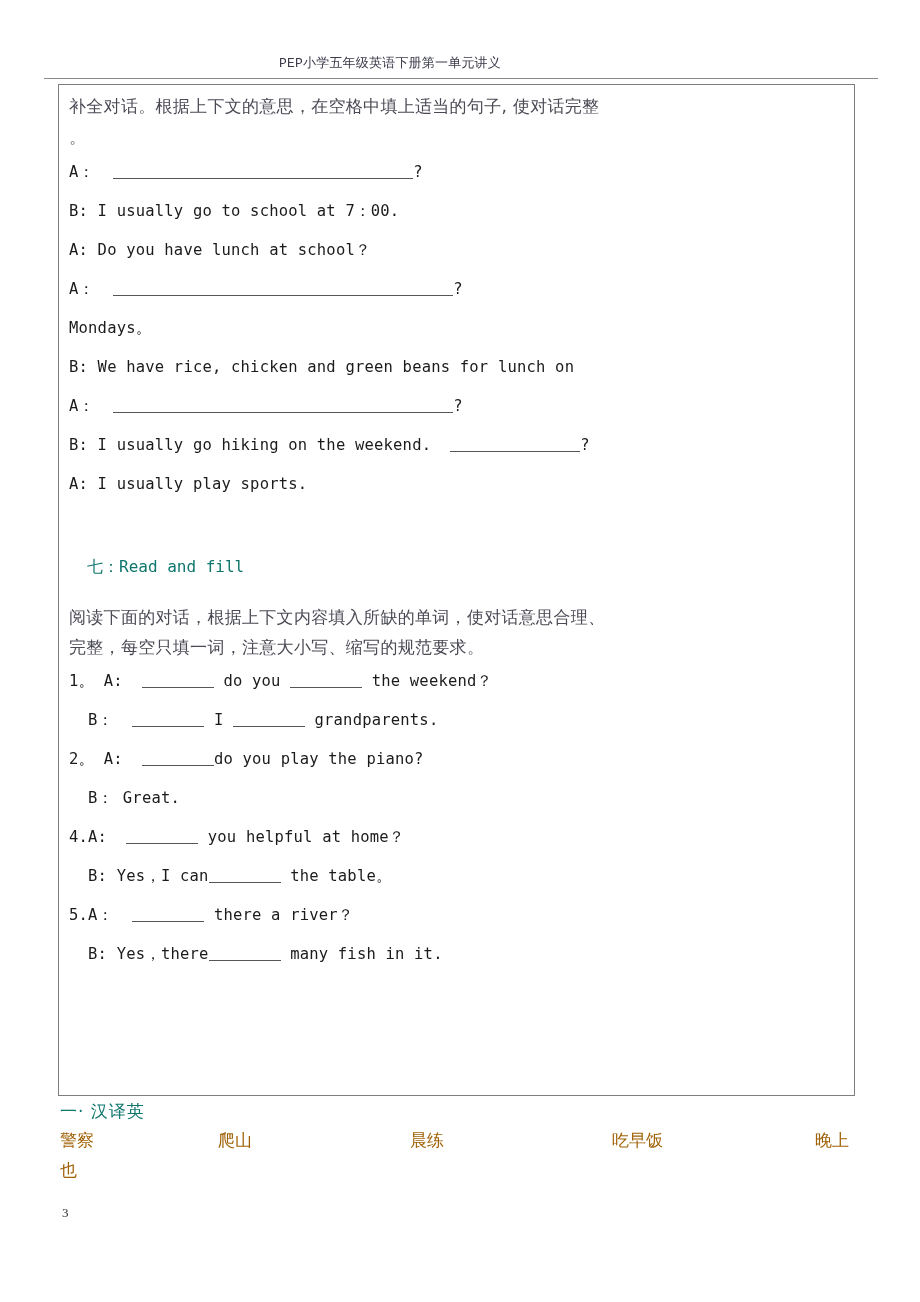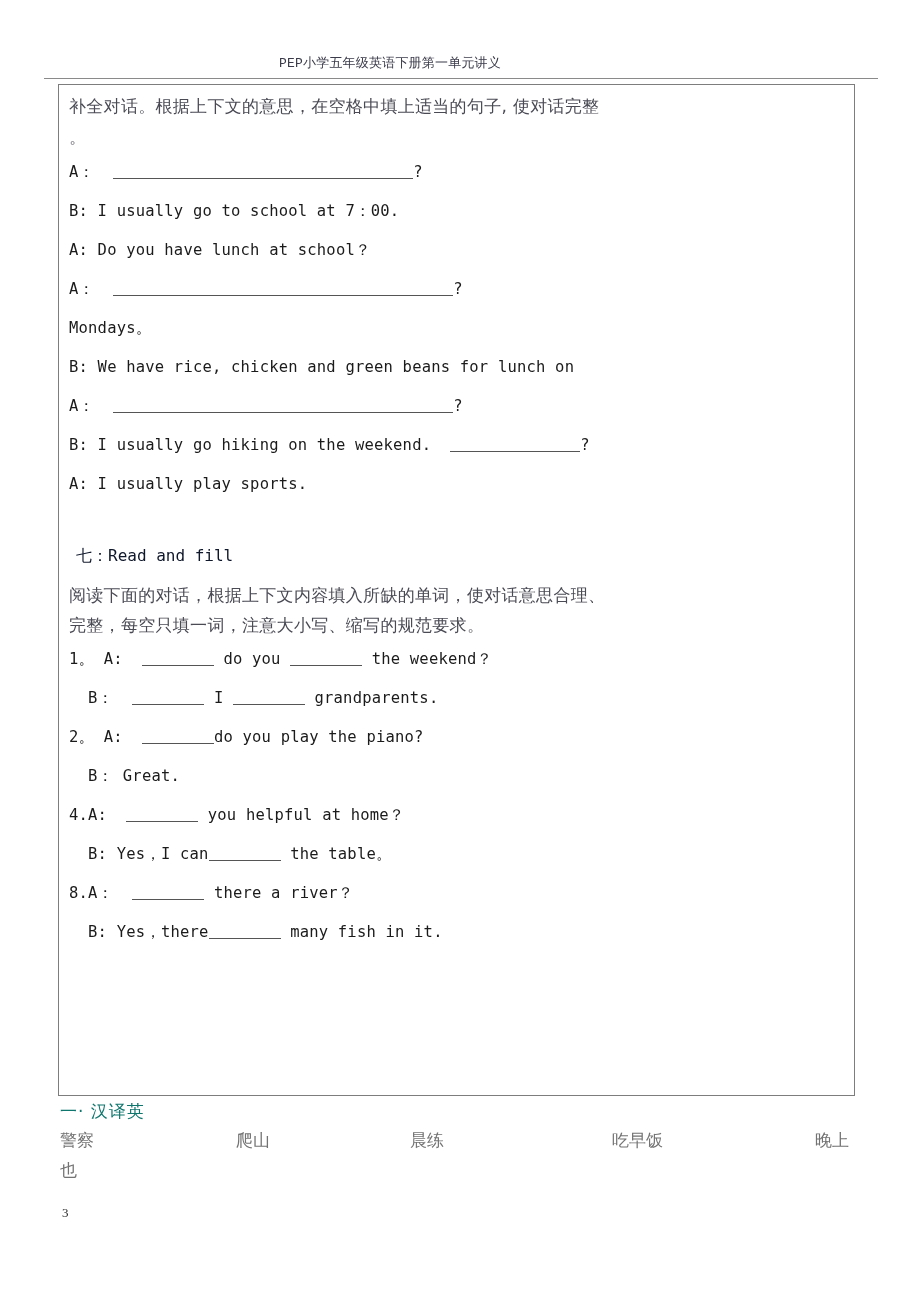--- a/index.html
+++ b/index.html
@@ -73,22 +73,22 @@
     color: #1b1b1b;
     margin: 0;
     white-space: pre;
     letter-spacing: 0.2px;
   }
 
   .sect-head {
     font-family: "DejaVu Sans Mono", "Liberation Mono", monospace;
     font-size: 16px;
     line-height: 34px;
-    color: #0f172a;
-    margin: 7px;
+    color: #0f766e;
+    margin: 18px;
     white-space: pre;
   }
 
   .gap {
     height: 28px;
   }
 
   
   .blank {
     display: inline-block;
@@ -116,21 +116,21 @@
     position: relative;
     height: 30px;
     margin-top: 2px;
   }
   .vocab-word {
     position: absolute;
     top: 0;
     font-family: "DejaVu Sans", "Liberation Sans", sans-serif;
     font-size: 17px;
     line-height: 28px;
-    color: #737373;
+    color: #a16207;
     white-space: pre;
   }
   .vocab-row2 {
     position: relative;
     height: 28px;
   }
 
   
   .page-number {
     position: absolute;
@@ -186,33 +186,33 @@
     <p class="en-line"><span>2。 A:</span><span>  </span><span class="blank" style="width:72px"></span><span>do you play the piano?</span></p>
 
 
 
     <p class="en-line">  B： Great.</p>
 
     <p class="en-line"><span>4.A:</span><span>  </span><span class="blank" style="width:72px"></span><span> you helpful at home？</span></p>
 
     <p class="en-line"><span>  B: Yes，I can</span><span class="blank" style="width:72px"></span><span> the table。</span></p>
 
-    <p class="en-line"><span>8.A：</span><span>  </span><span class="blank" style="width:72px"></span><span> there a river？</span></p>
+    <p class="en-line"><span>5.A：</span><span>  </span><span class="blank" style="width:72px"></span><span> there a river？</span></p>
 
     <p class="en-line"><span>  B: Yes，there</span><span class="blank" style="width:72px"></span><span> many fish in it.</span></p>
 
   </div>
 </div>
 
 <div class="below">
   <p class="below-title">一· 汉译英</p>
 
   <div class="vocab-row">
     <span class="vocab-word" style="left:0px">警察</span>
-    <span class="vocab-word" style="left:176px">爬山</span>
+    <span class="vocab-word" style="left:158px">爬山</span>
     <span class="vocab-word" style="left:350px">晨练</span>
     <span class="vocab-word" style="left:552px">吃早饭</span>
     <span class="vocab-word" style="left:755px">晚上</span>
   </div>
 
   <div class="vocab-row2">
     <span class="vocab-word" style="left:0px">也</span>
   </div>
 </div>
 

